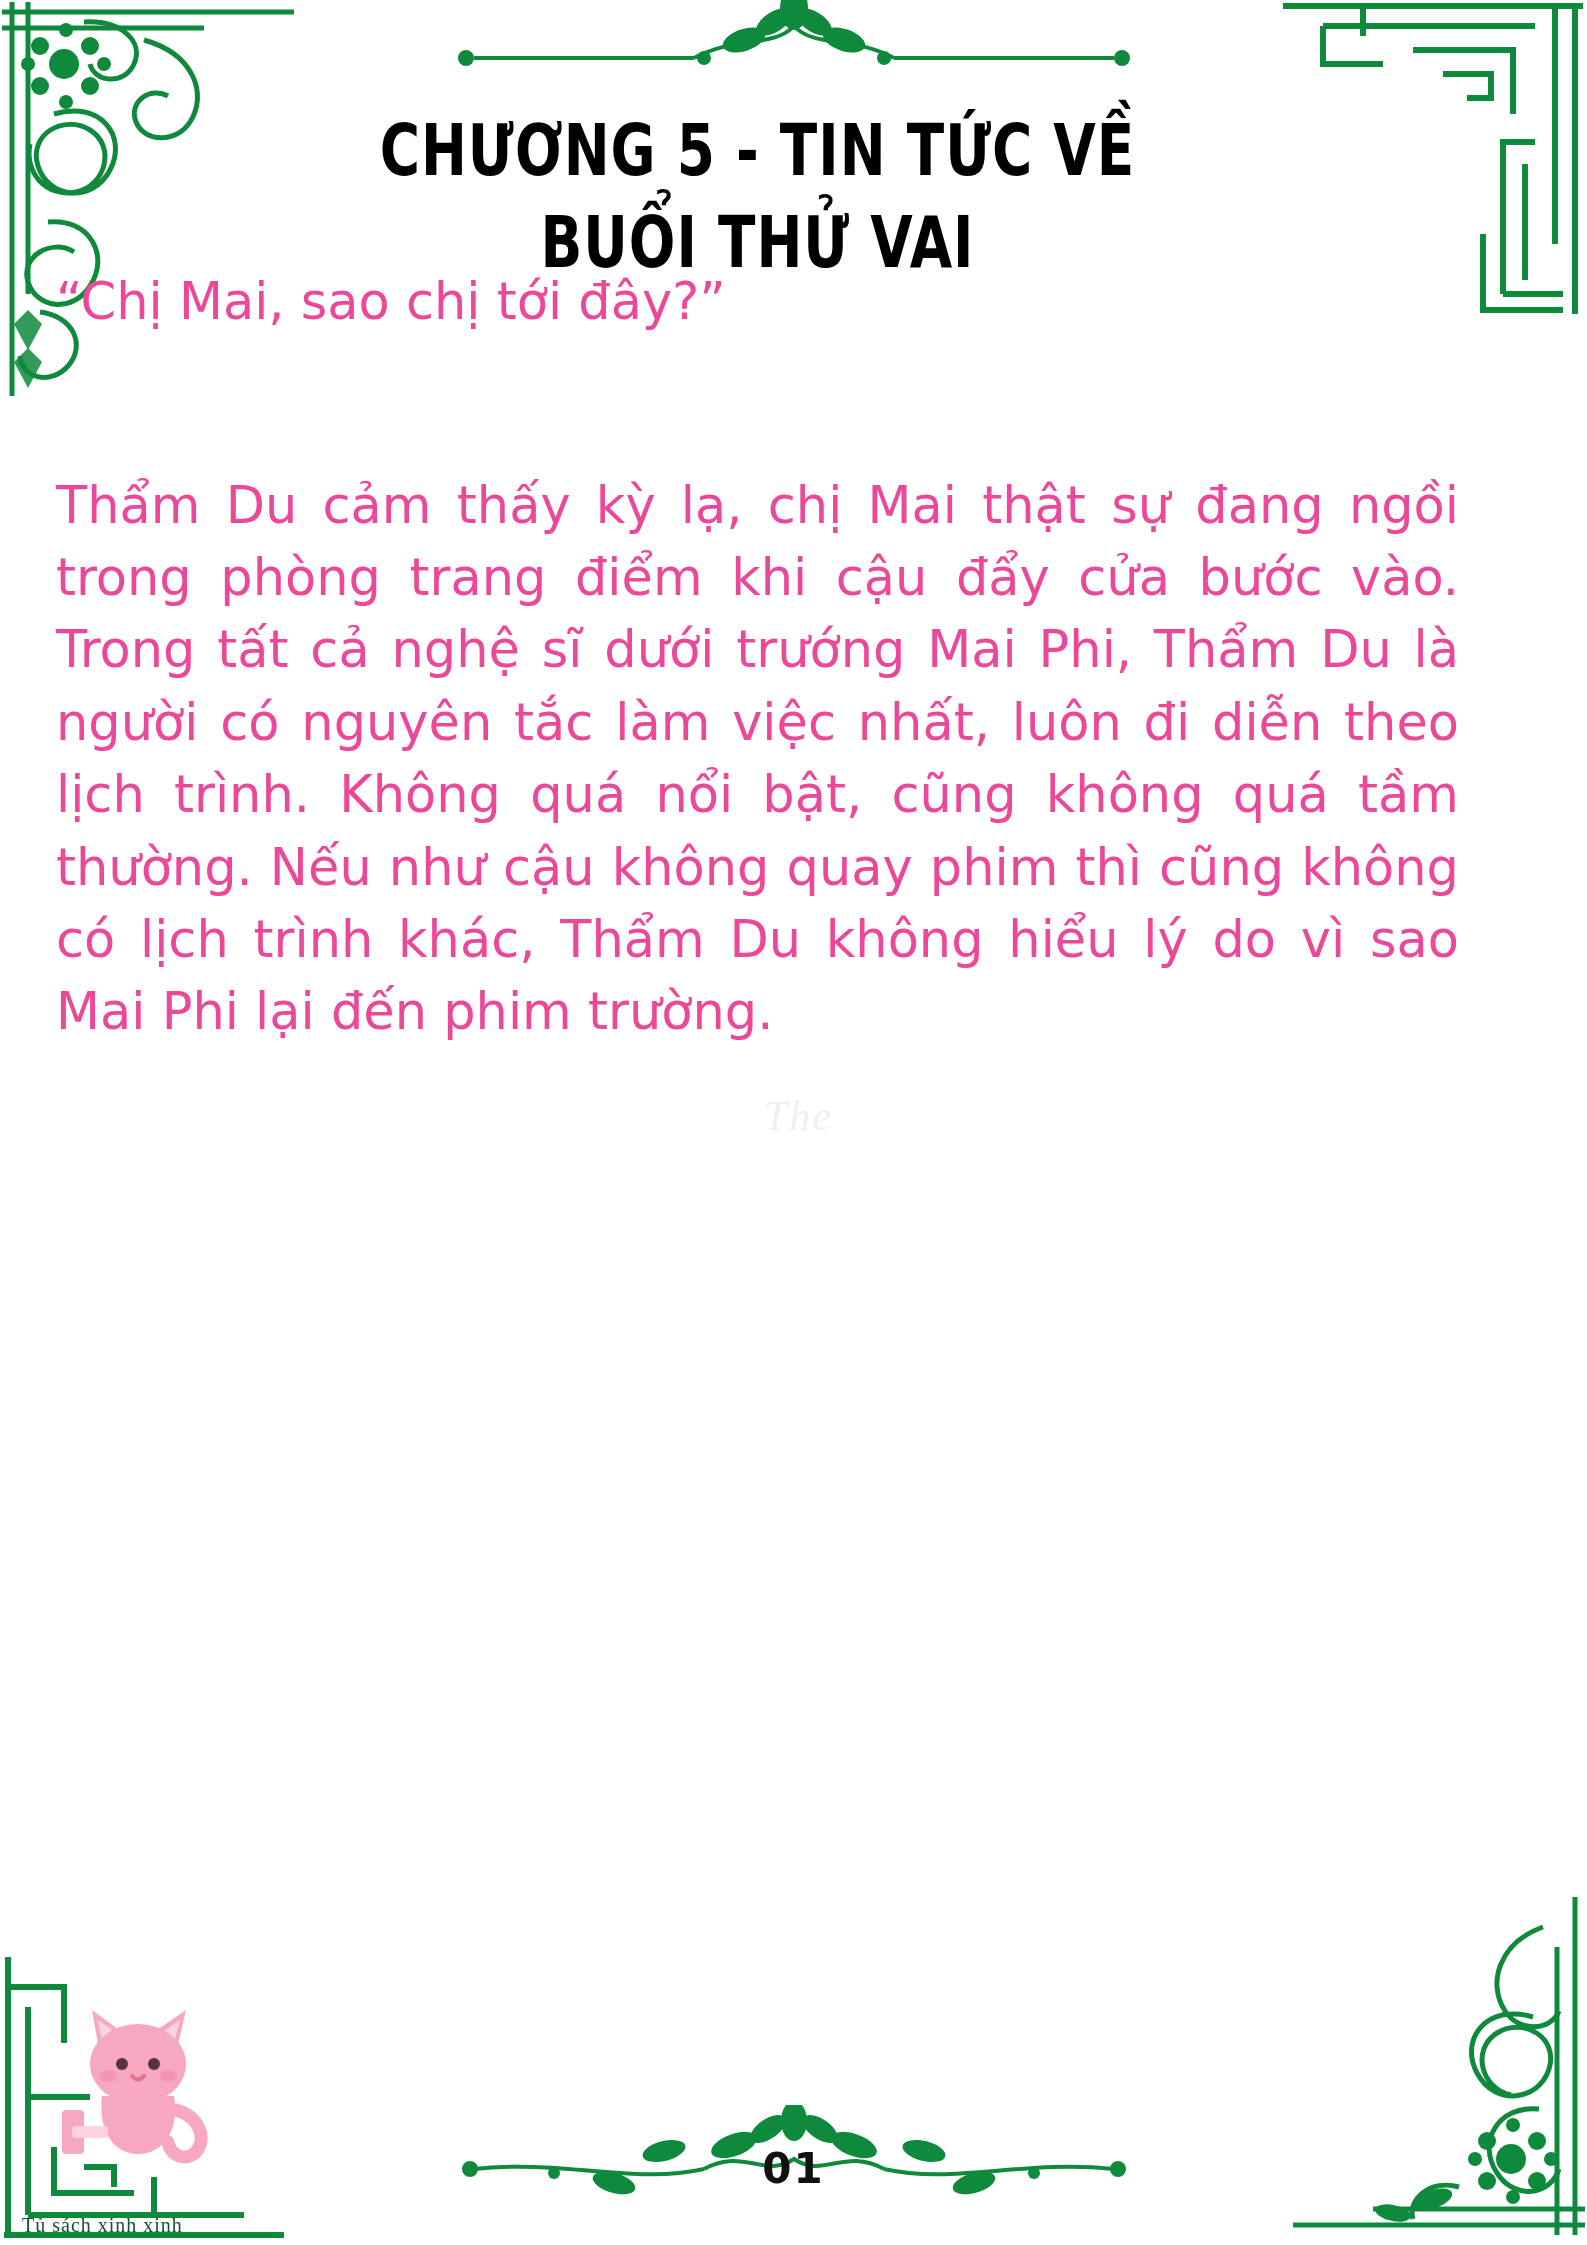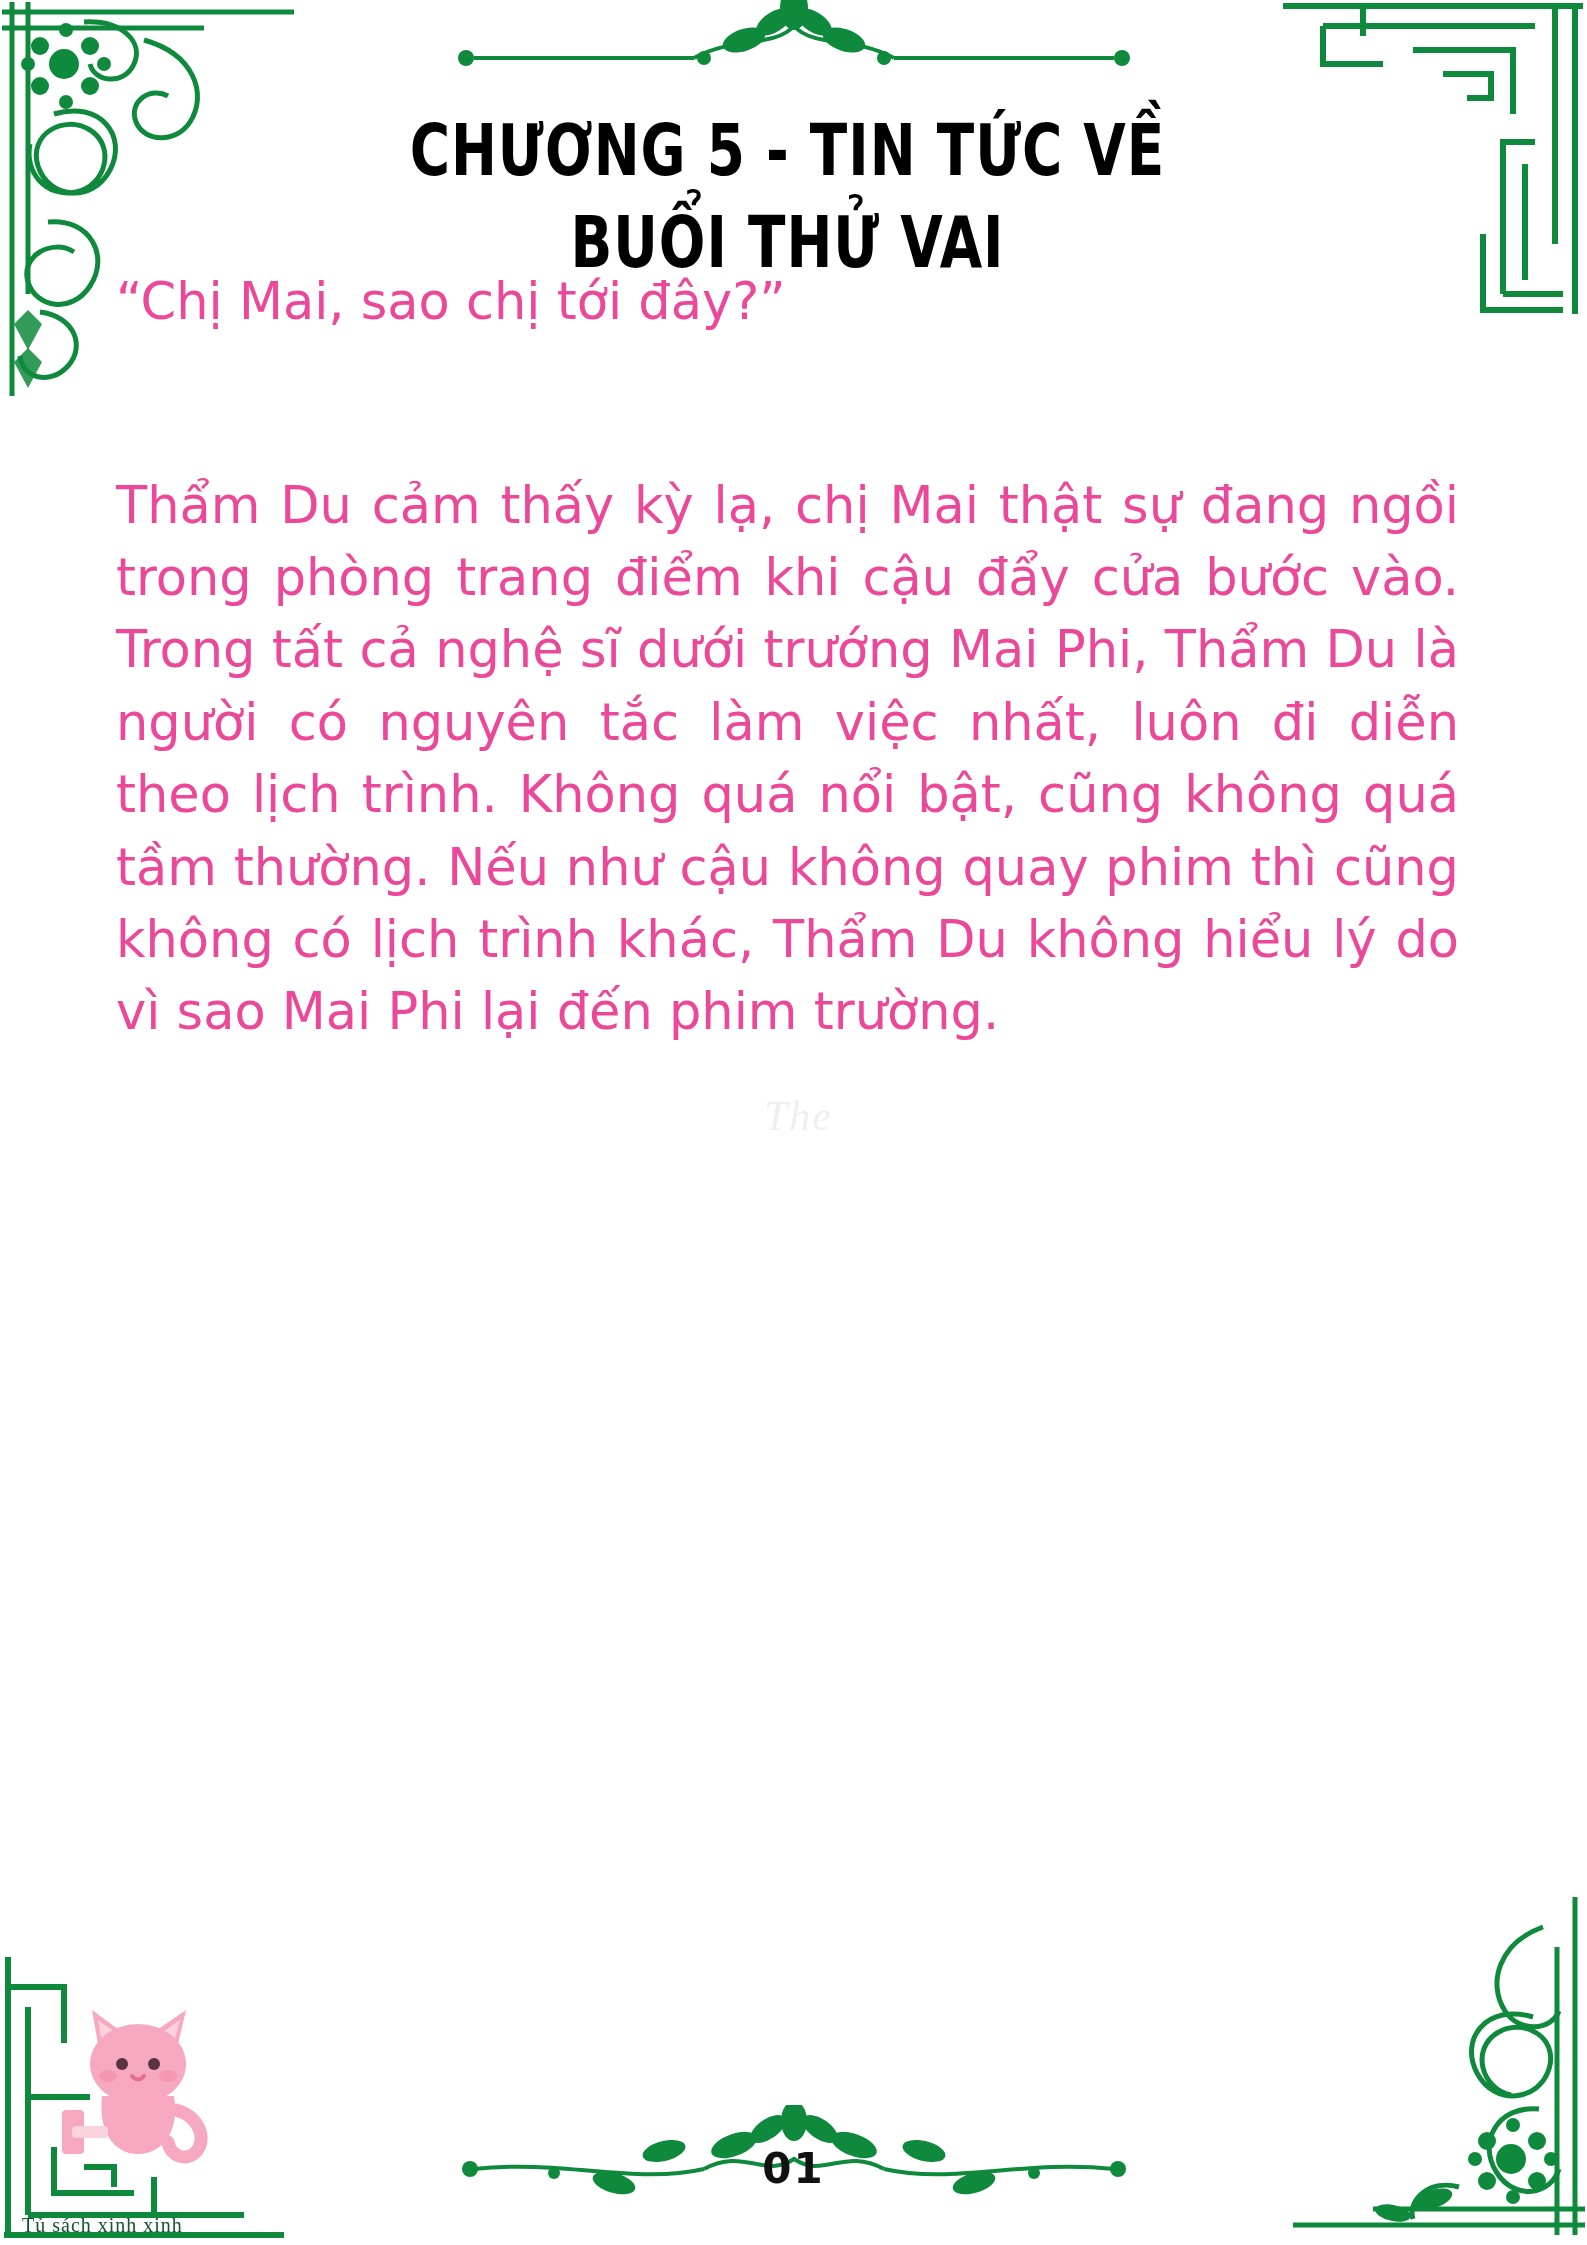--- a/index.html
+++ b/index.html
@@ -55,21 +55,21 @@
     line-height: 0.9;
   }
 
   
   .page {
     position: absolute;
     left: 0; top: 0;
     width: 1587px;
     height: 2245px;
     box-sizing: border-box;
-    padding: 104px 128px 0 116px;
+    padding: 104px 128px 0 56px;
   }
 
   .chapter-title {
     text-align: center;
     font-family: "DejaVu Sans", sans-serif;
     font-weight: bold;
     font-size: 61px;
     line-height: 1.28;
     letter-spacing: 1px;
     color: #000000;

